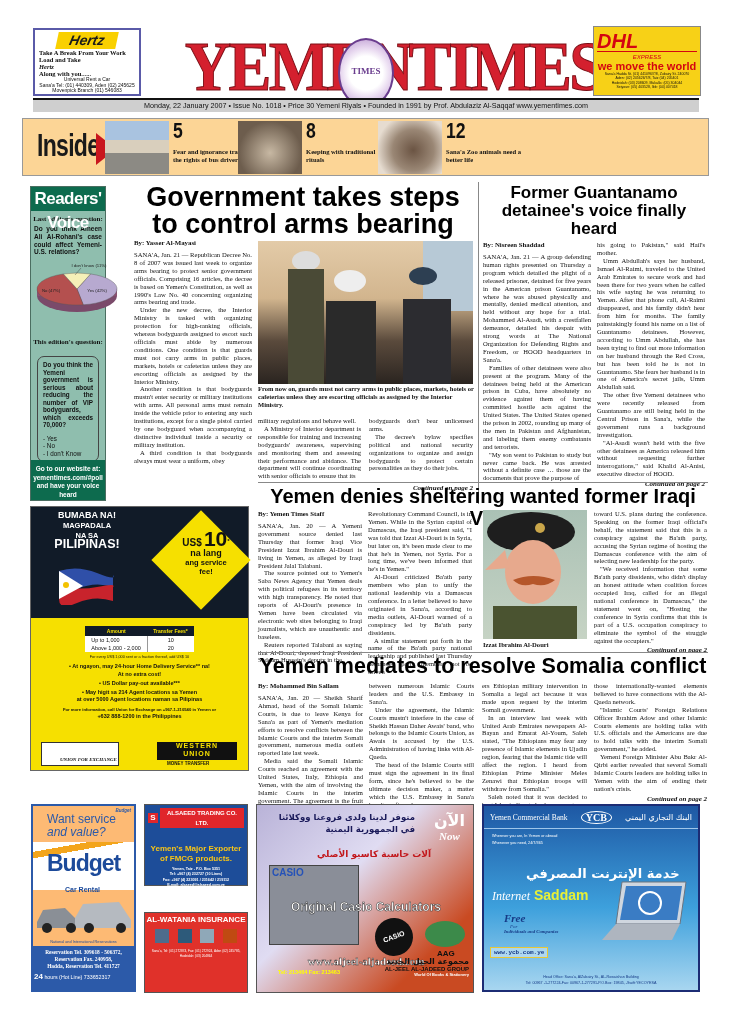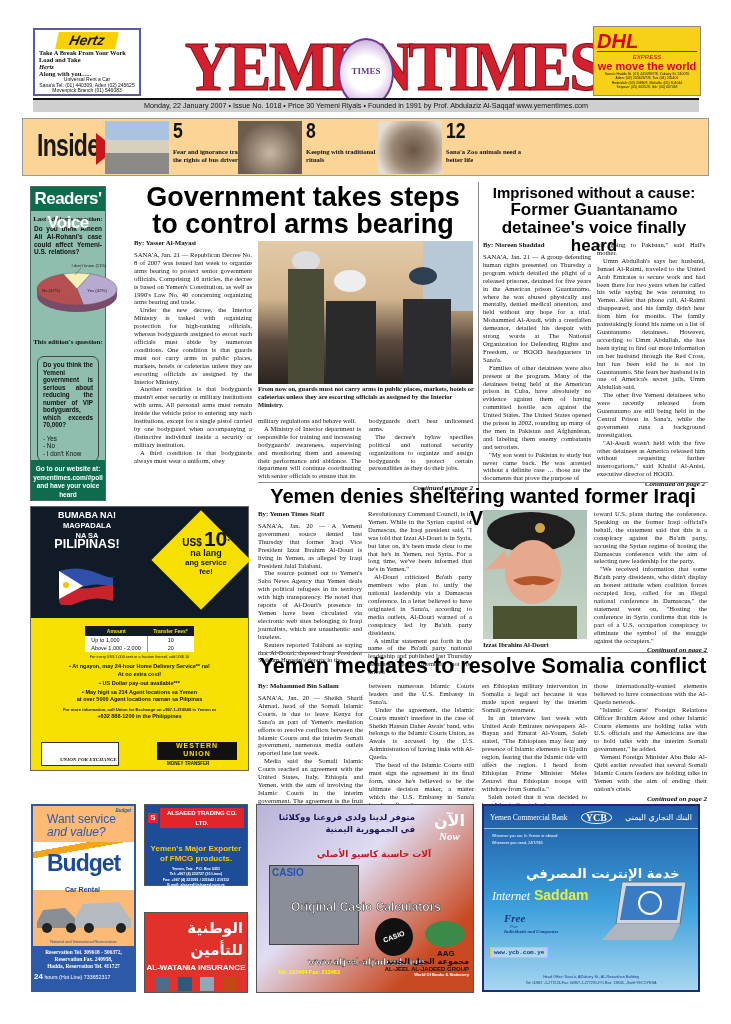--- a/index.html
+++ b/index.html
@@ -180,21 +180,20 @@
   <p>A Ministry of Interior department is responsible for training and increasing bodyguards' awareness, supervising and monitoring them and assessing their performance and abidance. The department will continue coordinating with senior officials to ensure that its</p>
 </div>
 <div class="abs col" style="left:369px;top:417px;width:104px">
   <p class="first">bodyguards don't bear unlicensed arms.</p>
   <p>The decree's bylaw specifies political and national security organizations to organize and assign bodyguards to protect certain personalities as they do their jobs.</p>
   <div class="cont" style="margin-top:12px">Continued on page 2</div>
 </div>
 
 <div class="abs" style="left:478px;top:182px;width:1px;height:322px;background:#888"></div>
 <div class="abs hl" style="left:480px;top:184px;width:228px">
-  <div style="font-size:15px;line-height:17px">Imprisoned without a cause:</div>
   <div style="font-size:17px;line-height:18px">Former Guantanamo</div>
   <div style="font-size:17px;line-height:18px">detainee's voice finally heard</div>
 </div>
 <div class="abs col" style="left:483px;top:241px;width:108px">
   <div class="byline">By: Nisreen Shaddad</div>
   <p class="first">SANA'A, Jan. 21 — A group defending human rights presented on Thursday a program which detailed the plight of a released prisoner, detained for five years in the American prison Guantanamo, where he was abused physically and mentally, denied medical attention, and held without any hope for a trial. Mohammed Al-Asadi, with a crestfallen demeanor, detailed his despair with strong words at The National Organization for Defending Rights and Freedom, or HOOD headquarters in Sana'a.</p>
   <p>Families of other detainees were also present at the program. Many of the detainees being held at the American prison in Cuba, have absolutely no evidence against them of having committed hostile acts against the United States. The United States opened the prison in 2002, rounding up many of the men in Pakistan and Afghanistan, and labeling them enemy combatants and terrorists.</p>
   <p>"My son went to Pakistan to study but never came back. He was arrested without a definite case … those are the documents that prove the purpose of</p>
 </div>
 <div class="abs col" style="left:597px;top:241px;width:108px">
@@ -358,21 +357,20 @@
   <div style="font:bold 3.7px/5.3px 'Liberation Sans',sans-serif;color:#fff;text-align:center;margin-top:3px">
     <div>Yemen, Taiz - P.O. Box 5351</div>
     <div>Tel: +967 (4) 232727 (10 Lines)</div>
     <div>Fax: +967 (4) 223091 / 231642 / 219112</div>
     <div>E-mail: alsaeed@alsaeed.com.ye</div>
     <div>Website: www.alsaeedtrading.com</div>
   </div>
 </div>
 
 <div id="watania" class="abs">
-  <div style="font:bold 15px/22px 'DejaVu Sans',sans-serif;color:#fff;text-align:right;padding-right:4px;margin-top:4px">الوطنية للتأمين</div>
   <div style="font:bold 8px 'Liberation Sans',sans-serif;color:#fff;text-align:center;margin-top:2px">AL-WATANIA INSURANCE</div>
   <div style="display:flex;justify-content:space-around;margin:5px 6px 0">
     <div style="width:14px;height:14px;background:#4e6c8c"></div>
     <div style="width:14px;height:14px;background:#2d5a7a"></div>
     <div style="width:14px;height:14px;background:#8fa8b8"></div>
     <div style="width:14px;height:14px;background:#c04a12"></div>
   </div>
   <div style="font:3.2px/4.5px 'Liberation Sans',sans-serif;color:#fff;text-align:center;margin-top:6px;padding:0 4px">Sana'a, Tel: (01) 272874, Fax: (01) 272924, Aden (02) 245785, Hodeidah: (03) 204864</div>
 </div>
 

